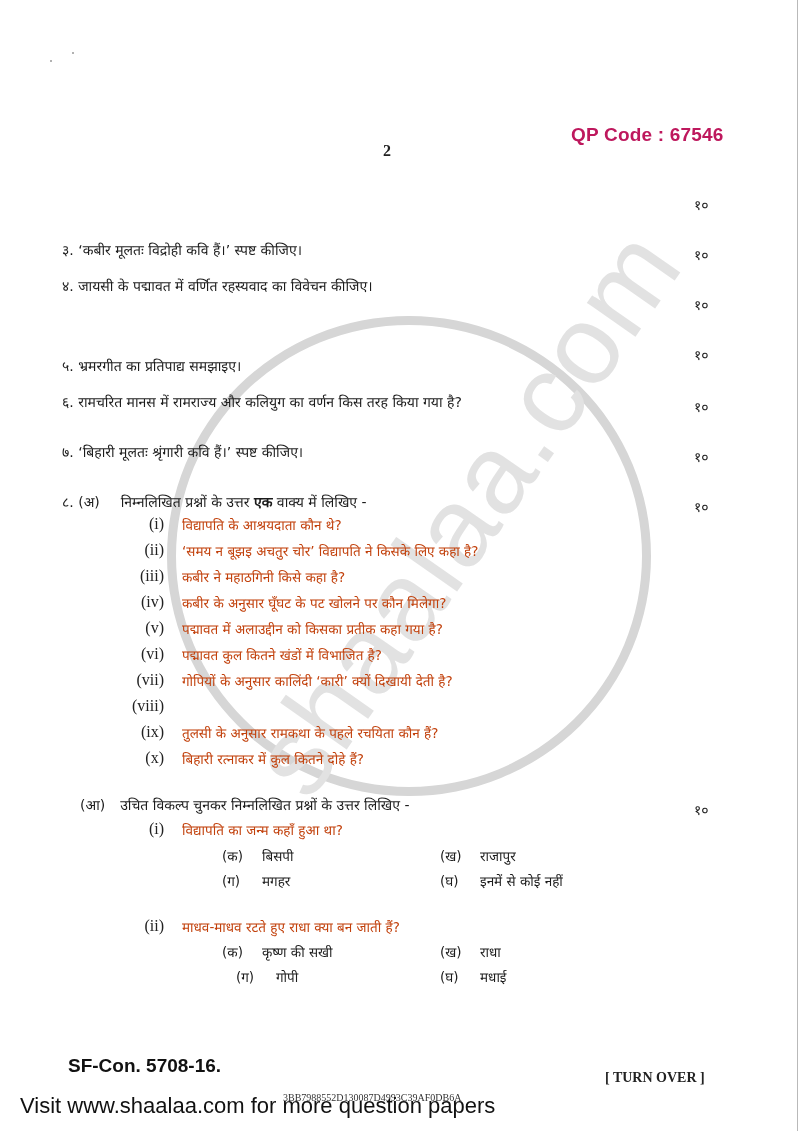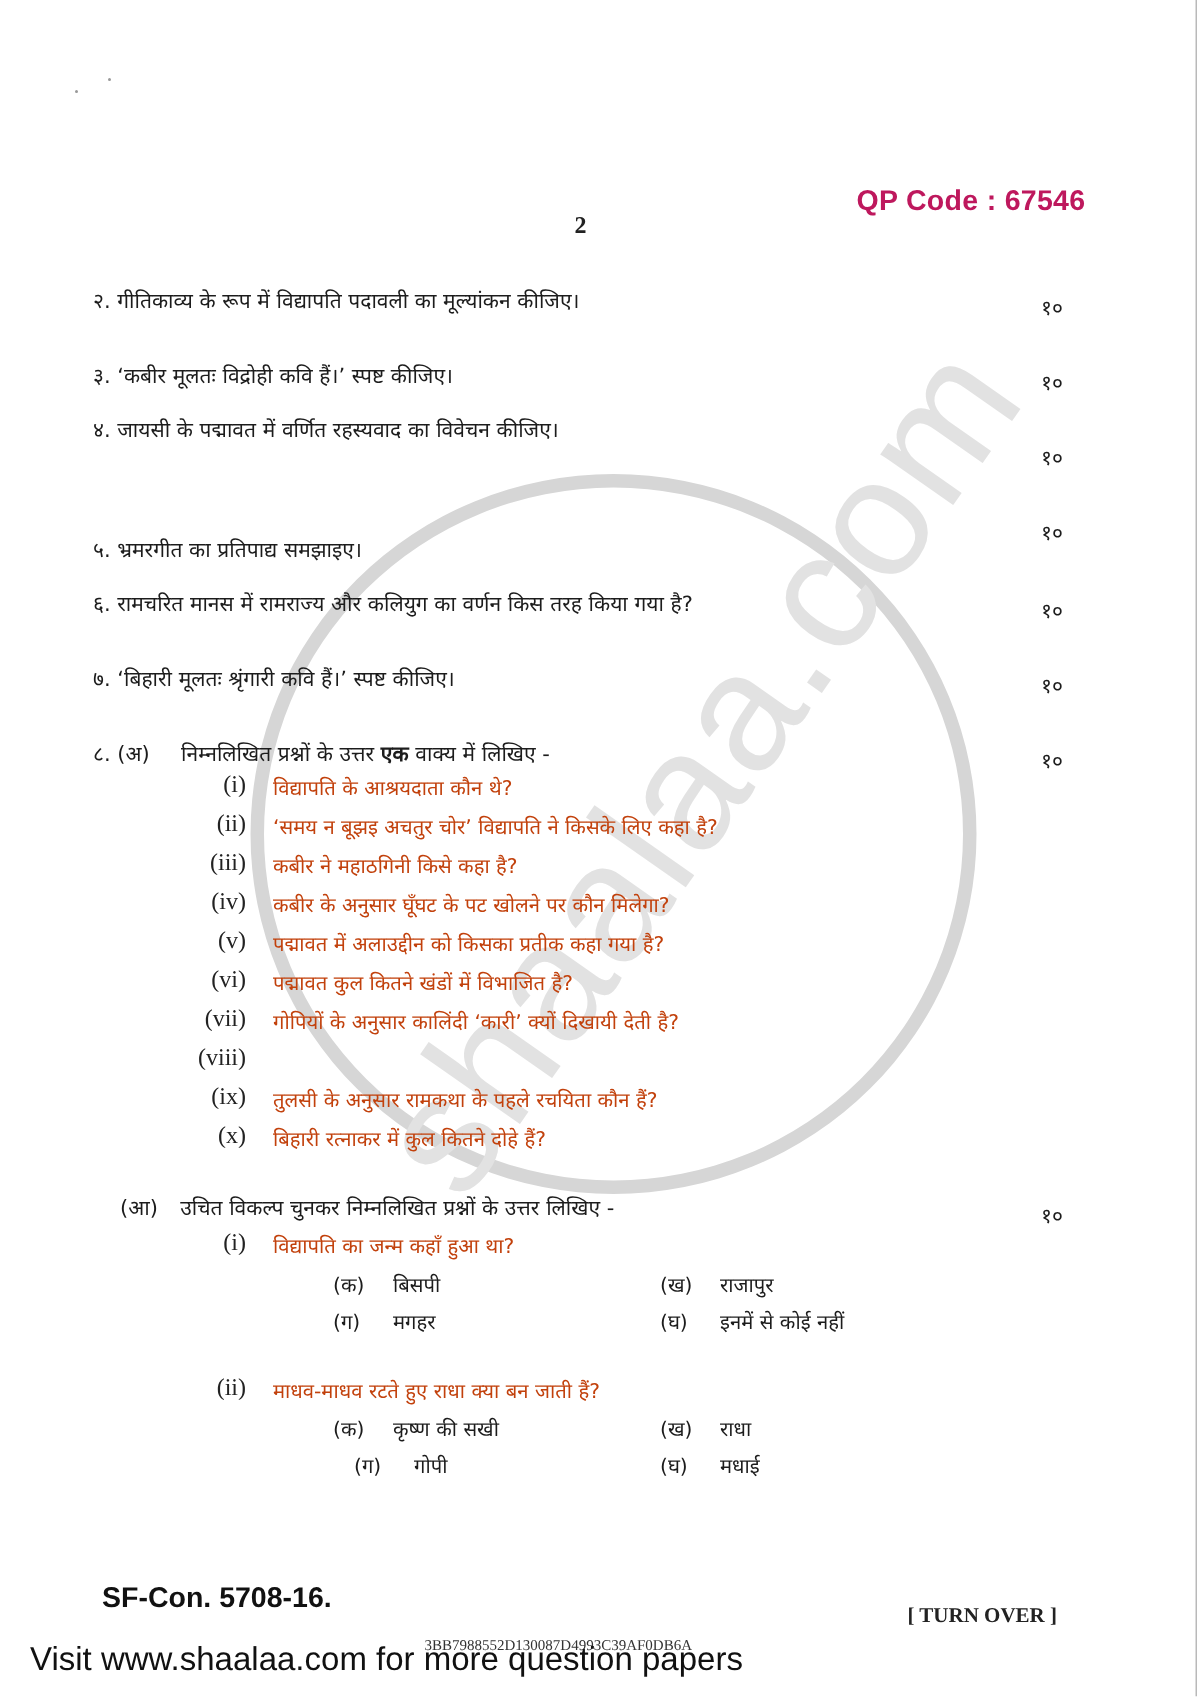--- a/index.html
+++ b/index.html
@@ -149,24 +149,20 @@
   <div class="edge-line"></div>
   <div class="speck" style="left:50px;top:60px;"></div>
   <div class="speck" style="left:72px;top:52px;"></div>
 
   <div class="watermark"></div>
   <div class="watermark-text">shaalaa.com</div>
 
   <div class="qp-code">QP Code : 67546</div>
   <div class="page-num">2</div>
 
-  <div class="line" style="left:62px;top:190px;">
-    <span>२.</span>
-    <span>गीतिकाव्य के रूप में विद्यापति पदावली का मूल्यांकन कीजिए।</span>
-  </div>
   <div class="marks" style="top:195px;">१०</div>
 
   <div class="line" style="left:62px;top:240px;">
     <span>३.</span>
     <span>‘कबीर मूलतः विद्रोही कवि हैं।’ स्पष्ट कीजिए।</span>
   </div>
   <div class="marks" style="top:245px;">१०</div>
 
   <div class="line" style="left:62px;top:276px;">
     <span>४.</span>

